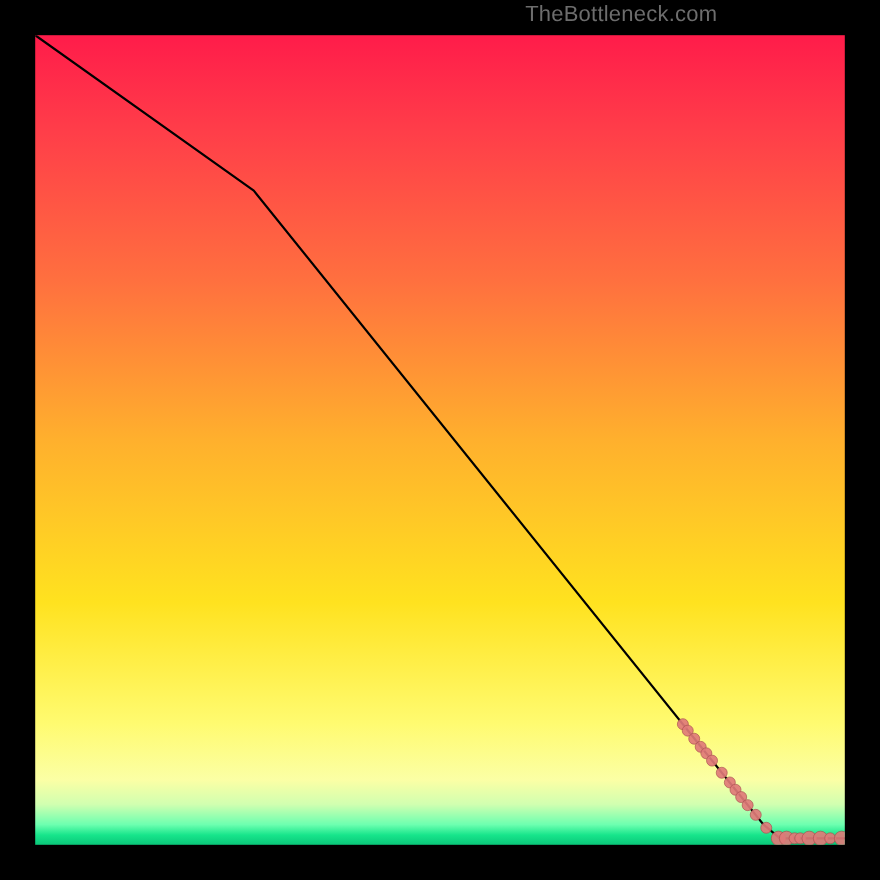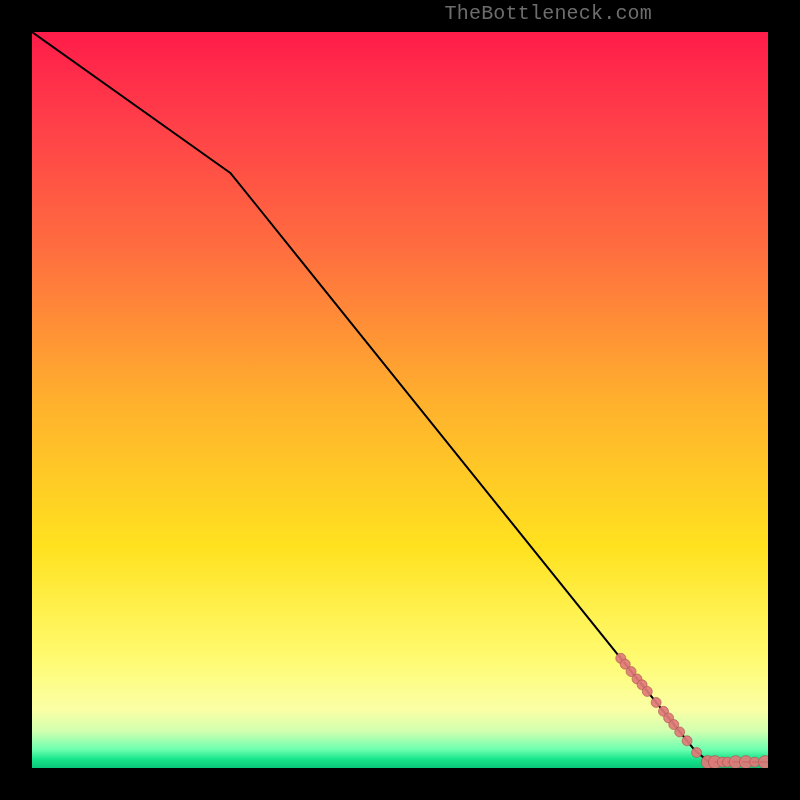--- a/index.html
+++ b/index.html
@@ -8,21 +8,20 @@
     width: 800px;
     height: 800px;
     background: #000;
     font-family: Arial, Helvetica, sans-serif;
     overflow: hidden;
   }
   .stage {
     position: relative;
     width: 660px;
     height: 800px;
-    font-family: Liberation Mono, monospace;
   }
   .watermark {
     position: absolute;
     top: 2px;
     right: 8px;
     color: #6d6d6d;
     font-size: 20px;
     font-weight: 500;
     letter-spacing: 0.2px;
     z-index: 50;

